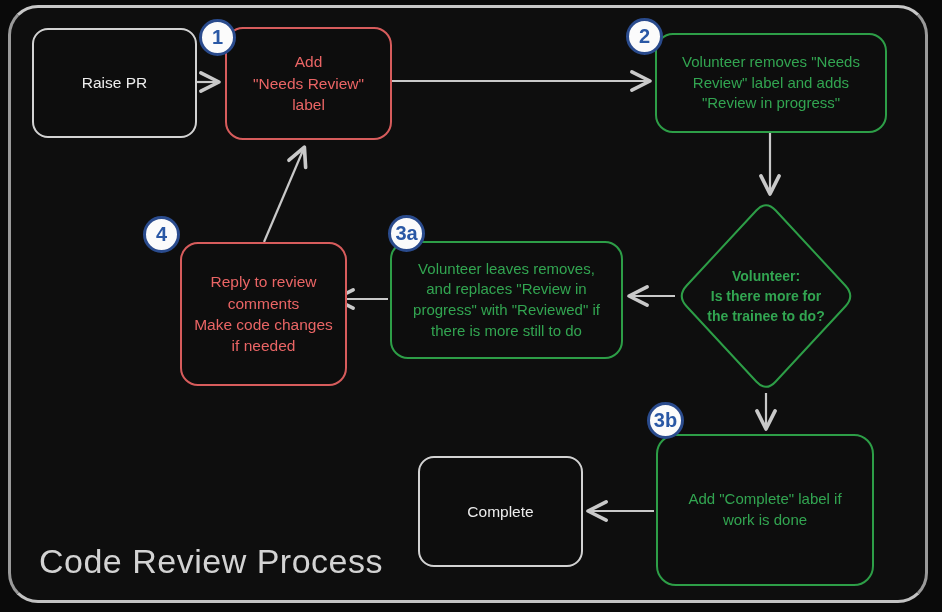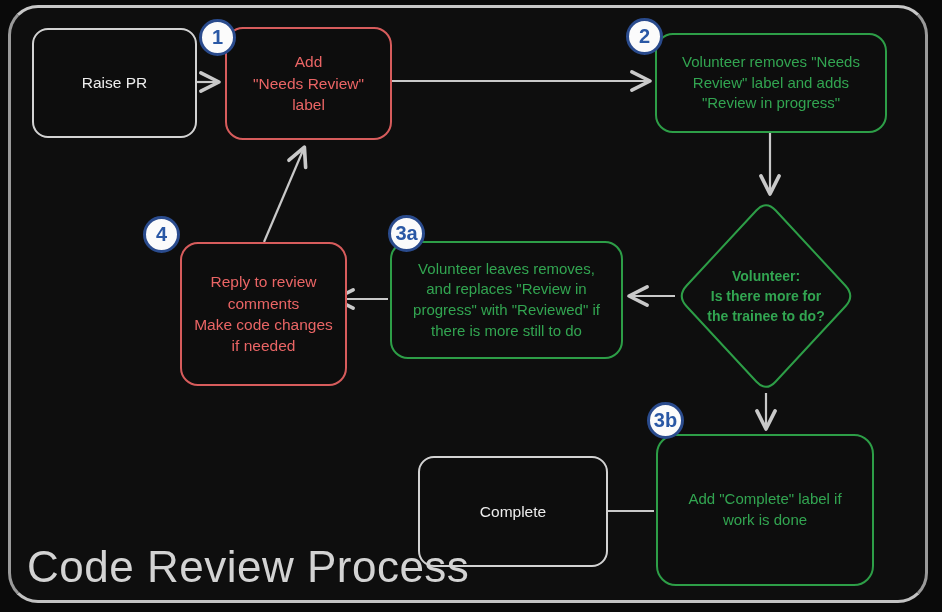--- a/index.html
+++ b/index.html
@@ -66,21 +66,21 @@
     color: #32a551;
     border-radius: 18px;
     font-size: 15px;
   }
   #node-raise-pr   { left: 32px;  top: 28px;  width: 165px; height: 110px; }
   #node-box1      { left: 225px; top: 27px;  width: 167px; height: 113px; }
   #node-box2      { left: 655px; top: 33px;  width: 232px; height: 100px; }
   #node-box3a     { left: 390px; top: 241px; width: 233px; height: 118px; }
   #node-box4      { left: 172px; top: 242px; width: 167px; height: 144px; margin-left: 8px; }
   #node-box3b     { left: 656px; top: 434px; width: 218px; height: 152px; border-radius: 20px; }
-  #node-complete  { left: 418px; top: 456px; width: 190px; height: 111px; }
+  #node-complete  { left: 418px; top: 456px; width: 165px; height: 111px; }
   #node-decision  {
     left: 676px; top: 246px; width: 180px; height: 100px;
     color: #32a551; font-size: 14px; line-height: 1.45;
     background: transparent; border: none; font-weight: bold;
   }
   .badge {
     position: absolute;
     width: 37px;
     height: 37px;
     box-sizing: border-box;
@@ -95,23 +95,23 @@
     justify-content: center;
     z-index: 5;
   }
   #badge-1  { left: 199px; top: 19px;  }
   #badge-2  { left: 626px; top: 18px;  }
   #badge-3a { left: 388px; top: 215px; }
   #badge-4  { left: 143px; top: 216px; }
   #badge-3b { left: 647px; top: 402px; text-align: center; }
   .diagram-title {
     position: absolute;
-    left: 27px;
+    left: 39px;
     top: 542px;
-    font-size: 44px;
+    font-size: 34px;
     font-weight: 500;
     letter-spacing: 0.5px;
     color: #d3d3d3;
   }
 </style>
 </head>
 <body>
 
 <div class="canvas">
   <div class="frame"></div>

